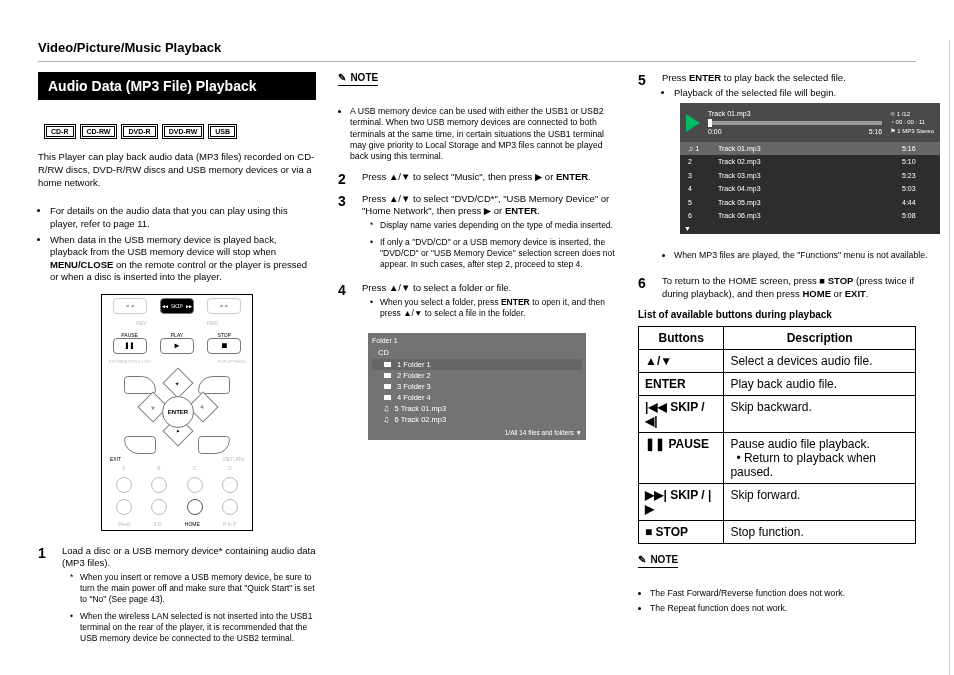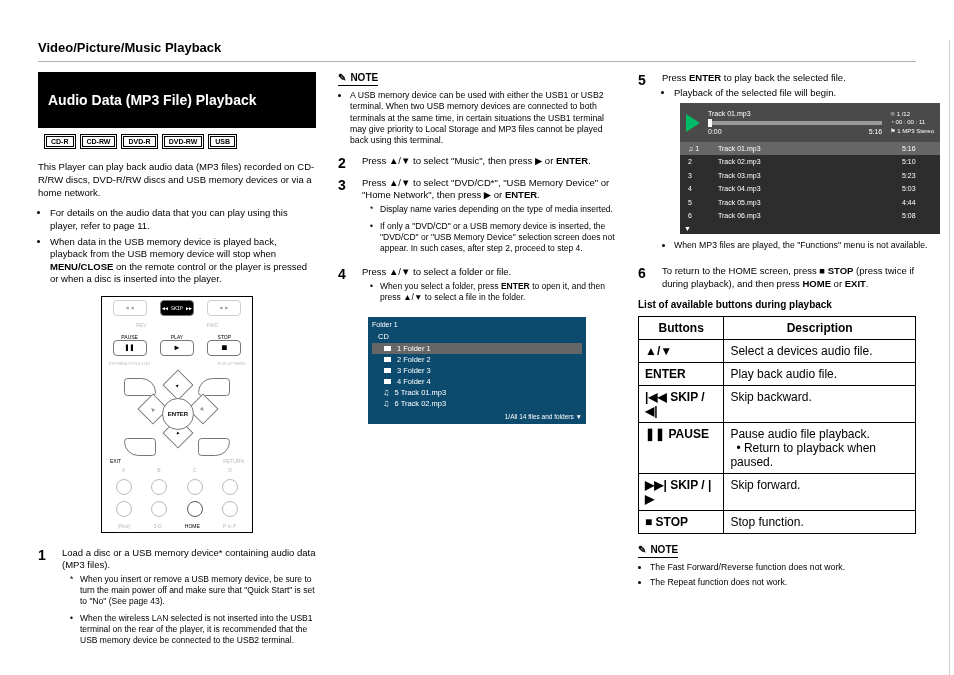--- a/index.html
+++ b/index.html
@@ -27,42 +27,42 @@
   }
   .col {
     flex: 1;
     min-width: 0;
   }
   .section-head {
     background: #000;
     color: #fff;
     font-size: 14px;
     font-weight: bold;
-    padding: 20px 10px;
-    margin-bottom: 6px;
+    padding: 6px 10px;
+    margin-bottom: 24px;
   }
   .media-badges {
     display: flex;
     gap: 4px;
     margin: 0 6px 12px 6px;
   }
   .badge-out {
     border: 1px solid #000;
     display: inline-flex;
     padding: 1px;
   }
   .badge-in {
     border: 1px solid #000;
     font-size: 7px;
     font-weight: bold;
     padding: 1px 4px;
     line-height: 1;
   }
   p { margin: 0 0 8px 0; line-height: 1.35; }
-  .bullets { margin: 0 0 8px 0; padding-left: 12px; }
+  .bullets { margin: 16px 0 8px 0; padding-left: 12px; }
   .bullets li { margin-bottom: 4px; line-height: 1.3; }
   .sub-bullets { padding-left: 18px; margin: 2px 0 6px 0; }
   .sub-bullets li { font-size: 8.5px; list-style: none; position: relative; margin-bottom: 3px; line-height: 1.3; }
   .sub-bullets li::before { content: "*"; position: absolute; left: -10px; }
   .sub-bullets.dot li::before { content: "•"; }
   .step {
     display: flex;
     gap: 10px;
     margin-bottom: 6px;
     align-items: flex-start;
@@ -92,21 +92,21 @@
     text-align: center;
   }
   .remote-row { padding: 3px 4px; display:flex; justify-content:space-around; align-items:center; }
   .rbtn { border:1.5px solid #777; border-radius:4px; width:32px; height:14px; display:flex; align-items:center; justify-content:center; font-family: monospace; font-size:8px;}
   .gray { color:#999; border-color:#ccc;}
   .dpad { position:relative; height:90px; }
   .dbtn { position:absolute; border:1.5px solid #777; background:#fff; width:20px; height:20px; display:flex; align-items:center; justify-content:center; }
   .dpad .enter{ border-radius:50%; width:30px; height:30px; font-size:6px; font-weight:bold; left:60px; top:30px;}
   .circle-btn{ width:14px; height:14px; border-radius:50%; border:1px solid #bbb; }
   .folder-panel {
-    background: #0c4a6e;
+    background: #737373;
     color: #fff;
     font-size: 7.5px;
     padding: 4px;
     margin: 8px 0 8px 30px;
     width: 210px;
   }
   .folder-panel .hdr { font-size: 7px; margin-bottom: 4px; }
   .folder-row { display:flex; align-items:center; gap:6px; padding:1px 12px;}
   .folder-foot { text-align:right; font-size:6.5px; margin-top:4px;}
   .folder-icon{ width:7px; height:5px; background:#fff; display:inline-block;}

